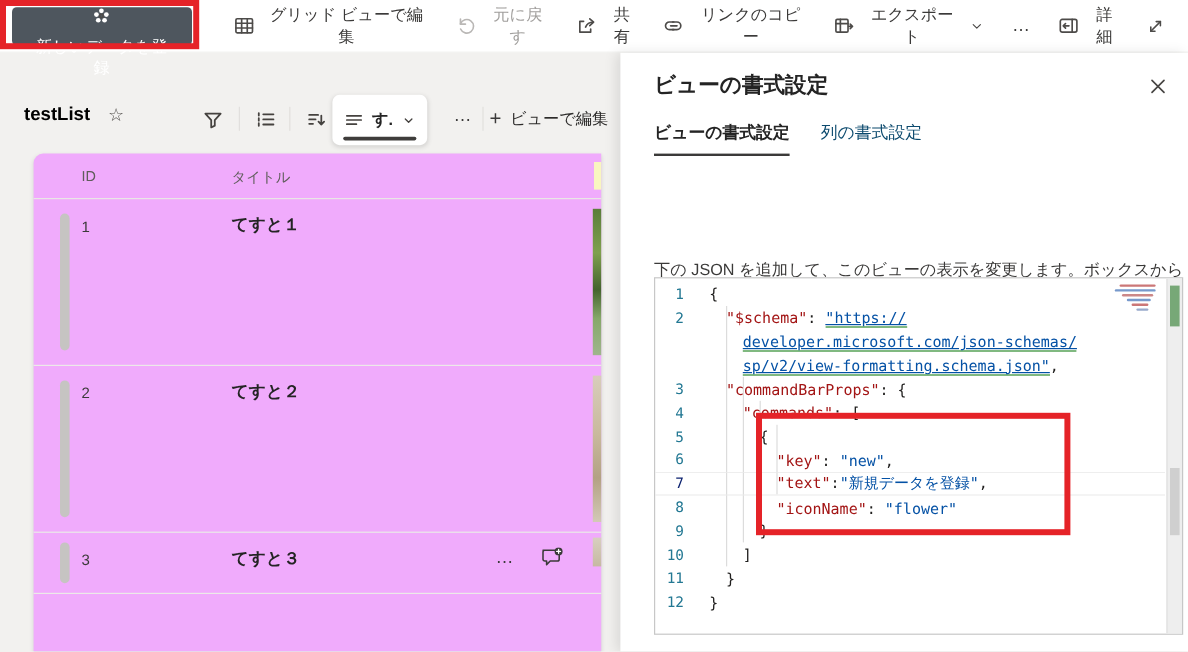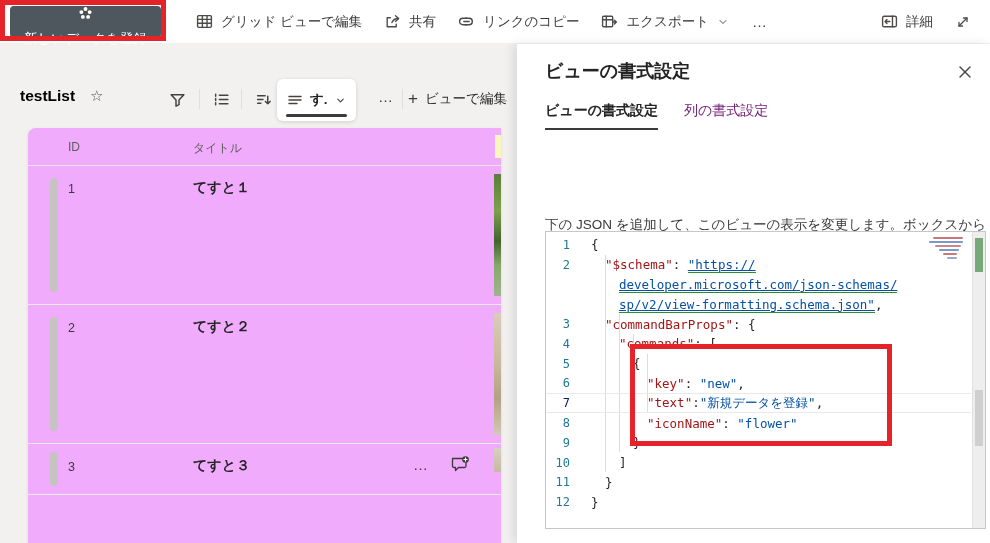--- a/index.html
+++ b/index.html
@@ -81,21 +81,21 @@
 
   
   .panel {
     position: absolute; left: 517px; top: 44px; right: 0; bottom: 0;
     background: #fff; box-shadow: -4px 0 10px rgba(0,0,0,.10);
   }
   .panel-title { position: absolute; left: 28px; top: 15px; font-size: 18px; font-weight: 700; color: #242424; }
   .panel-close { position: absolute; right: 12px; top: 15px; width: 26px; height: 26px; background:none; border:none; cursor:pointer; display:flex; align-items:center; justify-content:center; }
   .panel-close svg { stroke: #484644; stroke-width: 1.4; stroke-linecap: round; }
   .pivot { position: absolute; left: 28px; top: 58px; display: flex; gap: 26px; }
-  .pivot-tab { position: relative; font-size: 14px; color: #701a75; padding-bottom: 10px; background:none; border:none; cursor:pointer; font-family: inherit; }
+  .pivot-tab { position: relative; font-size: 14px; color: #0c4a6e; padding-bottom: 10px; background:none; border:none; cursor:pointer; font-family: inherit; }
   .pivot-tab.selected { font-weight: 700; color: #242424; }
   .pivot-tab.selected::after { content:""; position: absolute; left: 0; right: 0; bottom: 0; height: 2.5px; background: #3b3a39; }
   .panel-desc { position: absolute; left: 28px; top: 126px; width: 442px; font-size: 13.5px; line-height: 22px; color: #3b3a39; margin-top: 44px; }
   .learn-more { color: #2f6a9e; text-decoration: none; cursor: pointer; }
 
   
   .editor {
     position: absolute; left: 28px; top: 187px; width: 441px; height: 298px;
     border: 1px solid #c7c7c7; background: #fff; overflow: hidden;
     font-family: "DejaVu Sans Mono", "Liberation Mono", monospace; font-size: 12.5px;
@@ -144,20 +144,29 @@
         <svg width="17" height="17" viewBox="0 0 16 16">
             <rect x="1.5" y="2.5" width="13" height="11" rx="1"></rect>
             <line x1="1.5" y1="6" x2="14.5" y2="6"></line>
             <line x1="1.5" y1="9.7" x2="14.5" y2="9.7"></line>
             <line x1="6" y1="2.5" x2="6" y2="13.5"></line>
             <line x1="10.4" y1="2.5" x2="10.4" y2="13.5"></line>
           </svg>
       </span>
       <span>グリッド ビューで編集</span>
     </button>
+    <button class="cb-item disabled">
+      <span class="ic">
+        <svg width="17" height="17" viewBox="0 0 16 16">
+            <path d="M3.5 6.5 A5.3 5.3 0 1 1 3.6 10.5"></path>
+            <path d="M3.5 2.8 L3.5 6.7 L7.4 6.7"></path>
+          </svg>
+      </span>
+      <span>元に戻す</span>
+    </button>
     <button class="cb-item">
       <span class="ic">
         <svg width="17" height="17" viewBox="0 0 16 16">
             <path d="M6 4.5 H3 V13 H11.5 V10.5"></path>
             <path d="M7.5 9 C8.5 6.5 10.5 5.2 13.5 5.2"></path>
             <path d="M10.8 2.5 L13.8 5.2 L10.8 7.9"></path>
           </svg>
       </span>
       <span>共有</span>
     </button>

